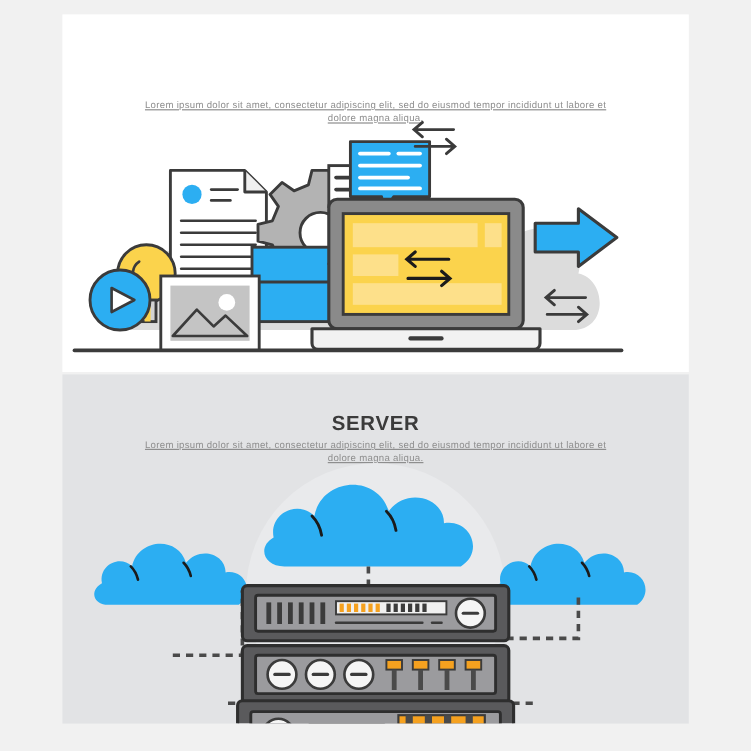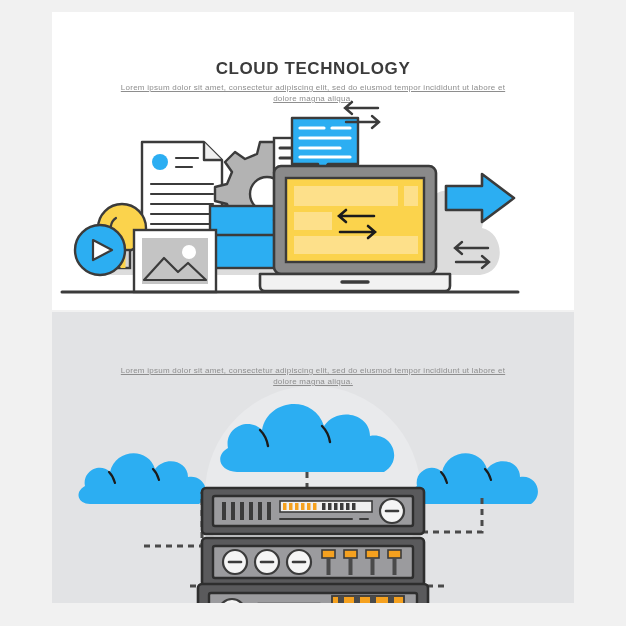--- a/index.html
+++ b/index.html
@@ -78,21 +78,20 @@
   .art-cloud { top: 88px; height: 210px; }
   .art-server { top: 60px; height: 231px; }
 </style>
 </head>
 <body>
 
 <div class="page">
 
   <section class="banner banner-cloud">
 
-    <h1 class="banner-title">CLOUD TECHNOLOGY</h1>
     <p class="banner-sub">Lorem ipsum dolor sit amet, consectetur adipiscing elit, sed do eiusmod tempor incididunt ut labore et dolore magna aliqua.</p>
 
     <svg class="art art-cloud" viewBox="0 0 522 210">
 
       <g>
         <path d="M60 175
                  C 40 175 36 150 56 142
                  C 50 116 82 98 102 116
                  C 110 80 165 72 180 106
                  C 196 62 266 52 286 96
@@ -207,20 +206,21 @@
         <path d="M436 148 L 404 148 M 410 142 L 403 148 L 410 154"></path>
         <path d="M404 162 L 436 162 M 430 156 L 437 162 L 430 168"></path>
       </g>
 
       <line x1="10" y1="192" x2="466" y2="192" stroke="#3b3b3b" stroke-width="3" stroke-linecap="round"></line>
     </svg>
   </section>
 
   <section class="banner banner-server">
 
+    <h1 class="banner-title">SERVER</h1>
     <p class="banner-sub">Lorem ipsum dolor sit amet, consectetur adipiscing elit, sed do eiusmod tempor incididunt ut labore et dolore magna aliqua.</p>
 
     <svg class="art art-server" viewBox="0 0 522 231">
 
       <circle cx="261" cy="122" r="108" fill="#e9eaec"></circle>
 
       <g>
         <path d="M185 100
                  C 168 100 162 84 176 76
                  C 172 56 196 44 210 58

